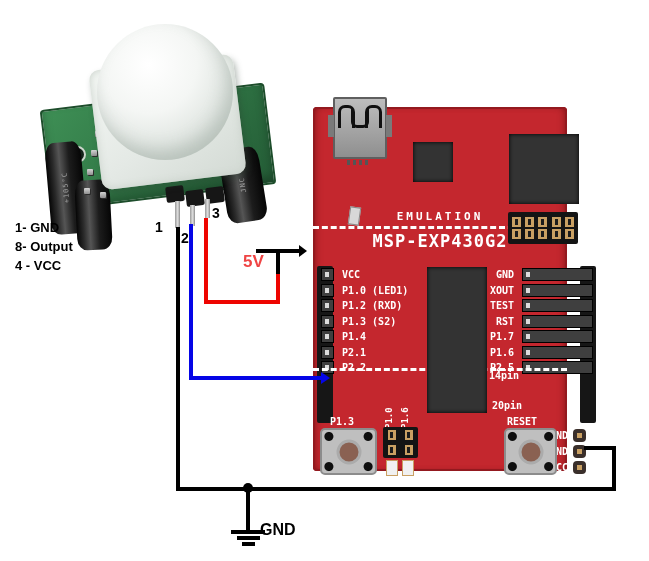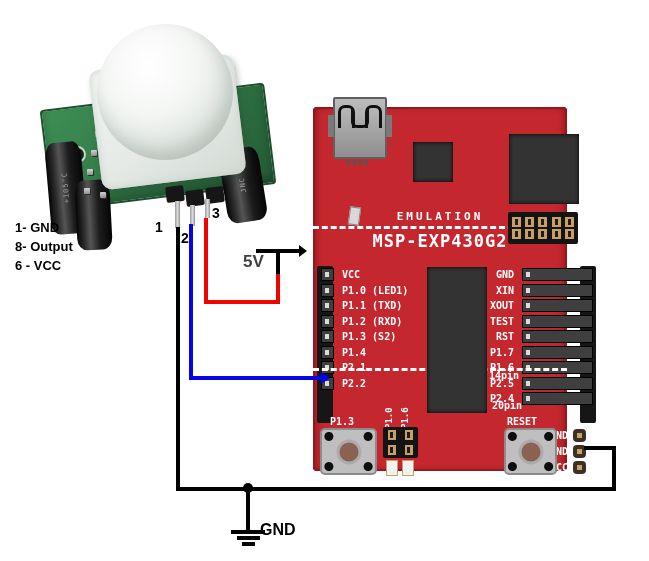--- a/index.html
+++ b/index.html
@@ -34,21 +34,21 @@
   .legend{left:15px;top:218px;line-height:19px;font-size:13px;font-weight:bold;color:#000;}
   .pinnum{font-size:14px;font-weight:bold;color:#000;}
 
   
   .wire{position:absolute;z-index:6;}
   .wk{background:#000;}
   .wb{background:#0505E6;}
   .wr{background:#EE0400;}
   .dot{border-radius:50%;background:#000;}
   .arrow-r{width:0;height:0;border-top:6px solid transparent;border-bottom:6px solid transparent;}
-  .lbl5v{left:243px;top:252px;font-size:17px;font-weight:bold;color:#404040;z-index:7;}
+  .lbl5v{left:243px;top:252px;font-size:17px;font-weight:bold;color:#ef4444;z-index:7;}
   .lblgnd{left:260px;top:521px;font-size:16px;font-weight:bold;color:#000;z-index:7;}
 
   
   .board{left:313px;top:107px;width:254px;height:364px;background:#C4272E;border-radius:4px;
          box-shadow:inset 0 0 0 2px #93191F, inset 5px 0 8px -4px rgba(60,0,0,.6),
                     inset -5px 0 8px -4px rgba(60,0,0,.6);z-index:1;}
   .board .abs{position:absolute;}
   .silk{color:#fff;font-family:"DejaVu Sans Mono",monospace;font-weight:bold;}
   .usb{left:20px;top:-10px;width:50px;height:58px;background:linear-gradient(#BDBDBD,#8F8F8F);
        border:2px solid #5F5F5F;border-radius:2px;}
@@ -138,21 +138,21 @@
   <div class="abs mpin" style="left:190px;top:205px;height:21px"></div>
   <div class="abs mpin" style="left:205px;top:199px;height:19px"></div>
 
   <div class="abs pinnum" style="left:155px;top:219px">1</div>
   <div class="abs pinnum" style="left:181px;top:230px">2</div>
   <div class="abs pinnum" style="left:212px;top:205px">3</div>
 
   <div class="abs legend">
       <div class="legend-line">1- GND</div>
       <div class="legend-line">8- Output</div>
-      <div class="legend-line">6 - VCC</div>
+      <div class="legend-line">4 - VCC</div>
     </div>
 
   <div class="wire wk" style="left:176px;top:227px;width:4px;height:262px"></div>
   <div class="wire wk" style="left:176px;top:487px;width:440px;height:4px"></div>
   <div class="wire wk" style="left:612px;top:446px;width:4px;height:45px"></div>
   <div class="wire wk" style="left:584px;top:446px;width:32px;height:4px"></div>
   <div class="wire dot" style="left:243px;top:483px;width:10px;height:10px"></div>
   <div class="wire wk" style="left:246px;top:489px;width:4px;height:42px"></div>
   <div class="wire wk" style="left:231px;top:530px;width:34px;height:4px"></div>
   <div class="wire wk" style="left:237px;top:536px;width:23px;height:4px"></div>
@@ -219,24 +219,20 @@
         <div class="prow">
         <span class="psq"></span>
         <span>VCC</span>
       </div>
         <div class="prow">
         <span class="psq"></span>
         <span>P1.0 (LED1)</span>
       </div>
         <div class="prow">
         <span class="psq"></span>
-        <span>P1.1 (TXD)</span>
-      </div>
-        <div class="prow">
-        <span class="psq"></span>
         <span>P1.2 (RXD)</span>
       </div>
         <div class="prow">
         <span class="psq"></span>
         <span>P1.3 (S2)</span>
       </div>
         <div class="prow">
         <span class="psq"></span>
         <span>P1.4</span>
       </div>
@@ -250,24 +246,20 @@
       </div>
       </div>
 
     <div class="abs pinstrip" style="left:267px"></div>
     <div class="abs rows rrows silk">
         <div class="prow">
         <span>GND</span>
         <span class="psq"></span>
       </div>
         <div class="prow">
-        <span>XIN</span>
-        <span class="psq"></span>
-      </div>
-        <div class="prow">
         <span>XOUT</span>
         <span class="psq"></span>
       </div>
         <div class="prow">
         <span>TEST</span>
         <span class="psq"></span>
       </div>
         <div class="prow">
         <span>RST</span>
         <span class="psq"></span>
@@ -275,24 +267,20 @@
         <div class="prow">
         <span>P1.7</span>
         <span class="psq"></span>
       </div>
         <div class="prow">
         <span>P1.6</span>
         <span class="psq"></span>
       </div>
         <div class="prow">
         <span>P2.5</span>
-        <span class="psq"></span>
-      </div>
-        <div class="prow">
-        <span>P2.4</span>
         <span class="psq"></span>
       </div>
       </div>
 
     <div class="abs dashline" style="top:261px"></div>
     <div class="abs chip chipdip"></div>
     <div class="abs silk sz10" style="left:176px;top:263px">14pin</div>
     <div class="abs silk sz10" style="left:179px;top:293px">20pin</div>
 
     <div class="abs silk sz10" style="left:17px;top:309px">P1.3</div>

